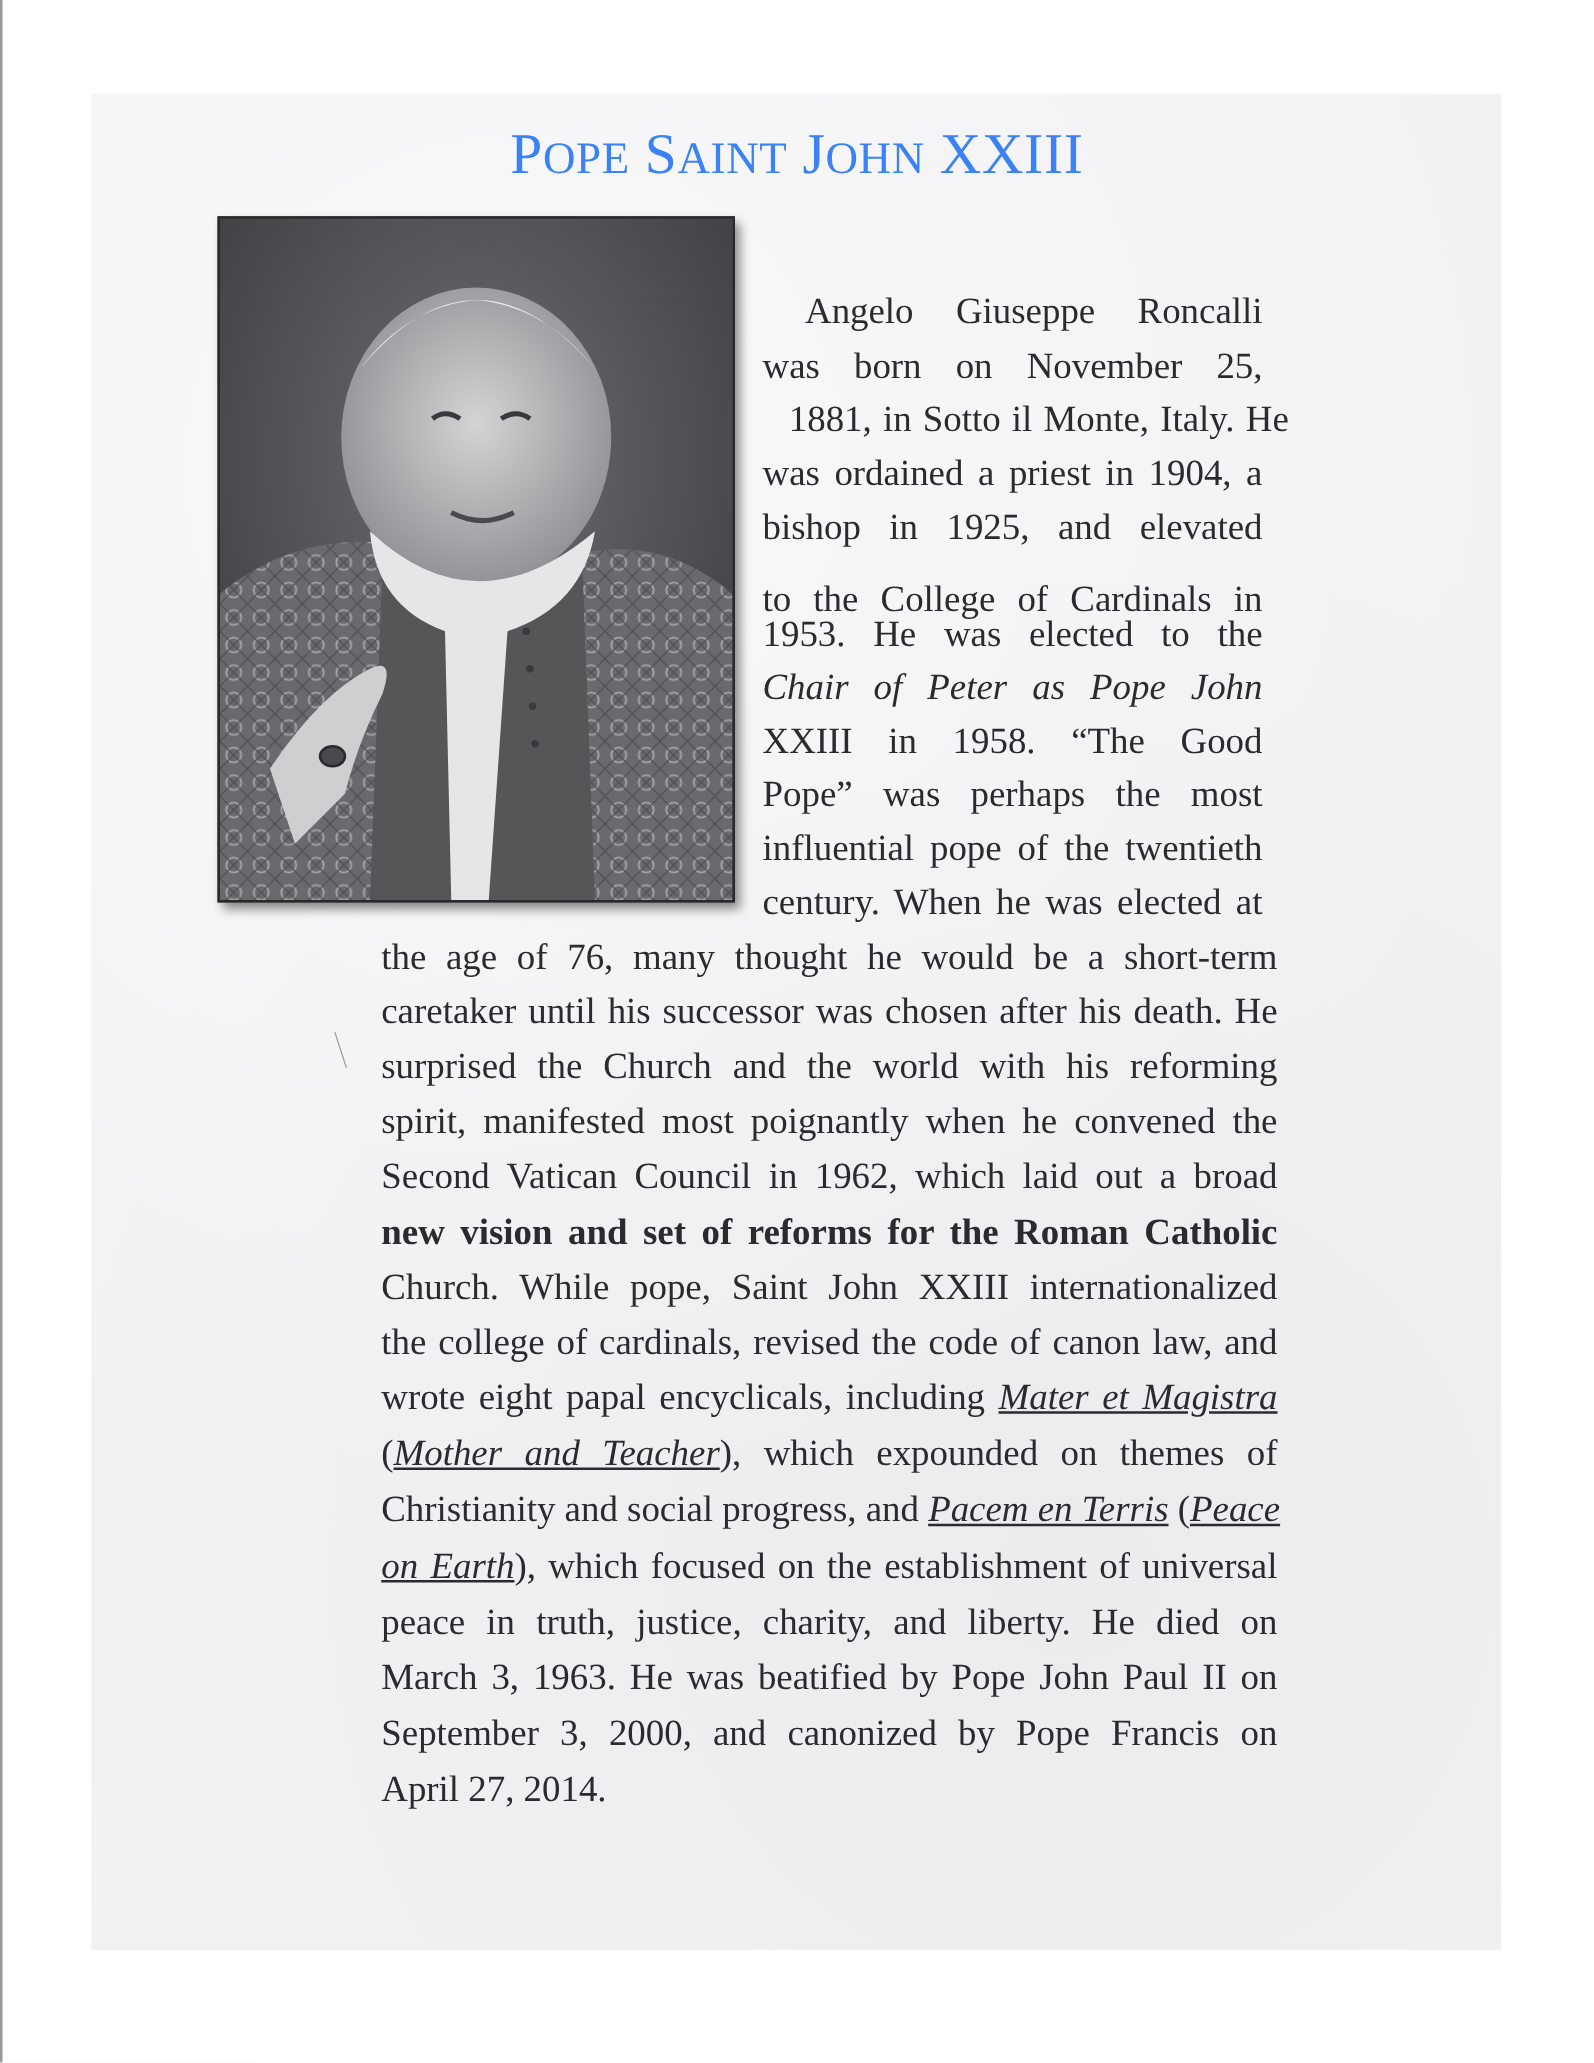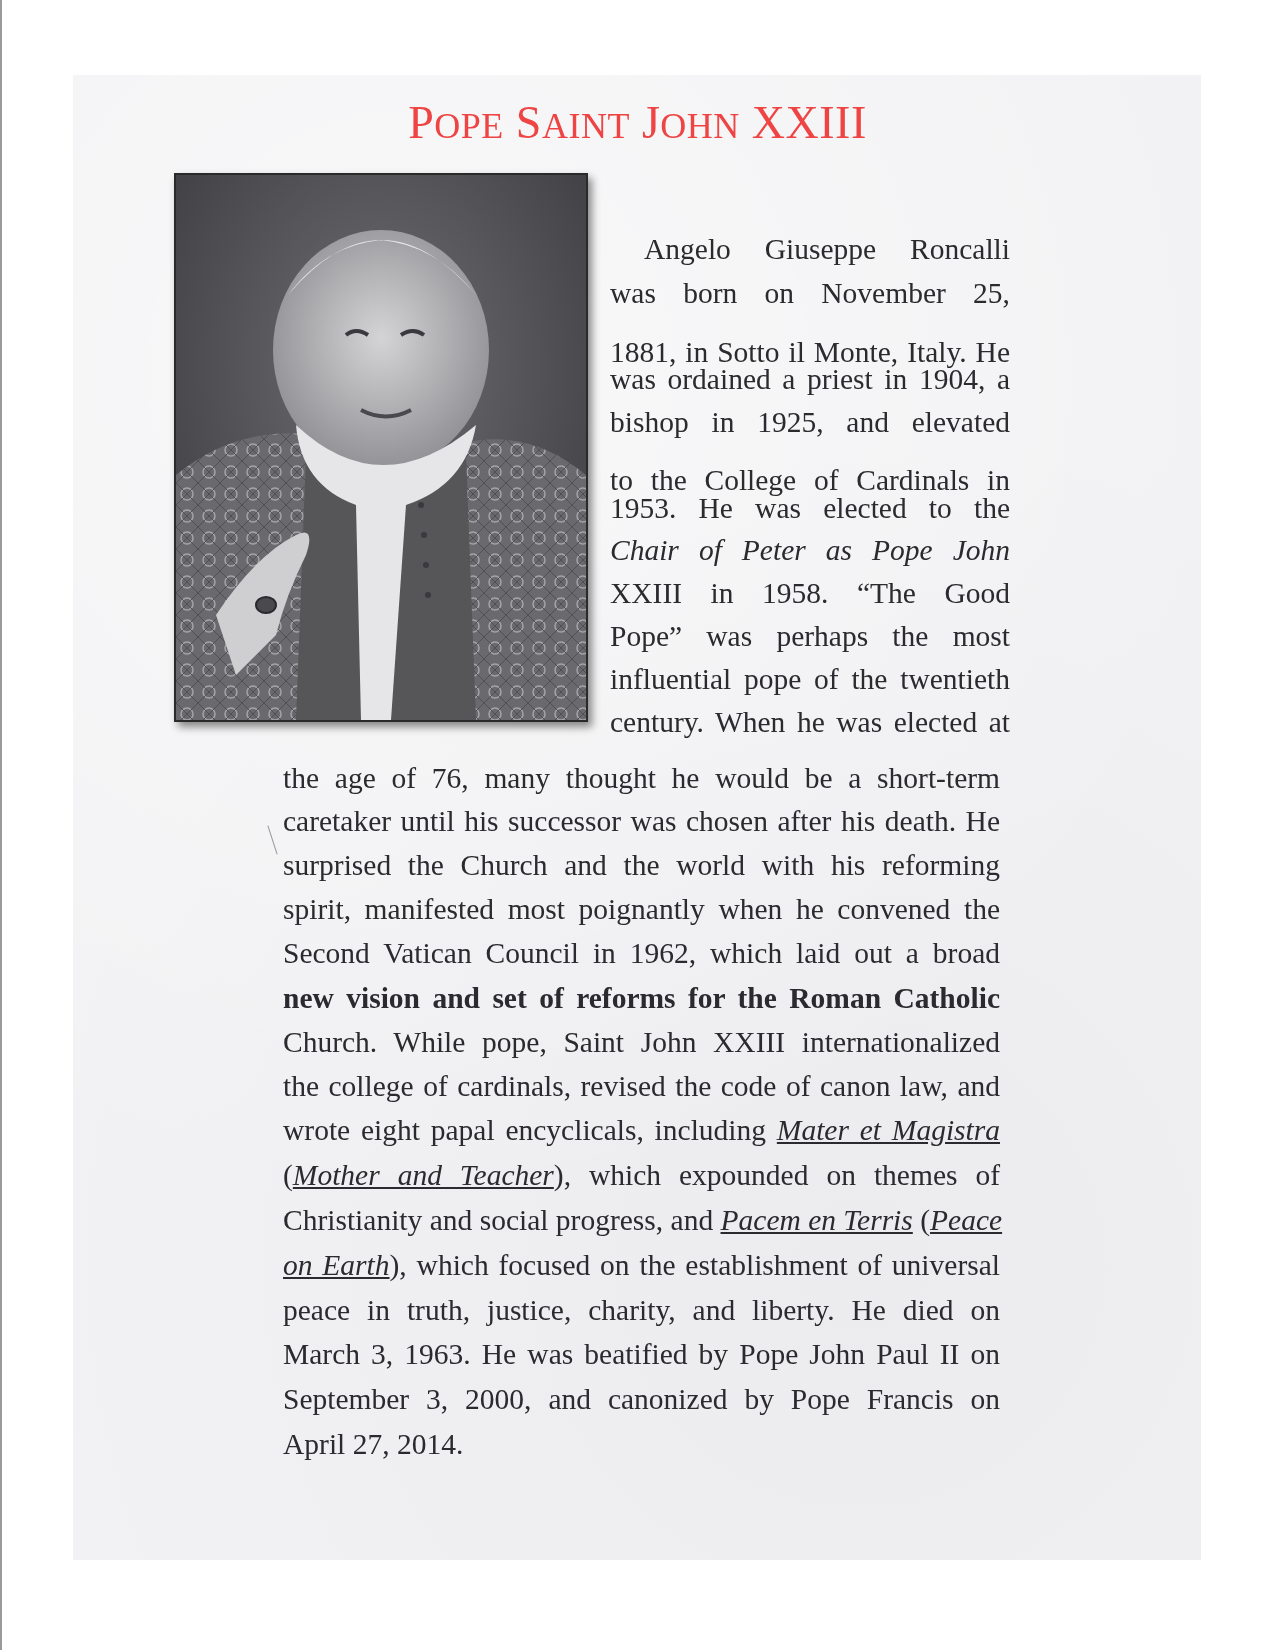--- a/index.html
+++ b/index.html
@@ -12,41 +12,41 @@
   }
   .page {
     position: absolute; left: 73px; top: 75px; width: 1128px; height: 1485px;
     background: #f2f2f4;
     background-image:
       radial-gradient(circle at 30% 20%, rgba(255,255,255,0.5), rgba(255,255,255,0) 60%),
       radial-gradient(circle at 70% 80%, rgba(230,230,234,0.5), rgba(230,230,234,0) 60%);
   }
   .title {
     position: absolute; left: 0; top: 100px; width: 1275px; text-align: center;
-    font-family: "Liberation Serif", serif; color: #ef4444;
+    font-family: "Liberation Serif", serif; color: #3b82f6;
     font-size: 46px; letter-spacing: 0.5px; line-height: 1;
   }
   .title .cap { font-size: 46px; }
   .title .sc { font-size: 36px; }
   .portrait {
     position: absolute; left: 174px; top: 173px; width: 410px; height: 545px;
     border: 2px solid #2a2a2a;
     box-shadow: 4px 5px 8px rgba(0,0,0,0.45);
     overflow: hidden;
     background: #4e4e52;
   }
   .portrait svg { display: block; }
   .line {
     position: absolute; font-family: "Liberation Serif", serif;
     font-size: 29.5px; color: #2b2b2f; line-height: 36px; height: 36px;
     white-space: nowrap; text-align: justify; text-align-last: justify;
   }
   .line.last { text-align-last: left; }
   .r { left: 610px; width: 400px; }
-  .f { left: 283px; width: 717px; margin-top: 12px; }
+  .f { left: 305px; width: 717px; }
   .indent { padding-left: 34px; box-sizing: border-box; font-family: Liberation Serif, serif; }
   .line i { font-style: italic; text-decoration: underline; }
   .scan-mark {
     position: absolute; left: 272px; top: 825px; width: 1px; height: 30px;
     background: #9b9b9b; transform: rotate(-18deg);
   }
 </style>
 </head>
 <body>
 
@@ -96,21 +96,21 @@
     <path d="M40 440 Q80 380 120 360 Q140 350 130 380 Q110 420 100 460 L60 500 Z" fill="#cfcfd2"></path>
     <ellipse cx="90" cy="430" rx="10" ry="8" fill="#4a4a4e" stroke="#2a2a2e" stroke-width="2"></ellipse>
   </svg>
 </div>
 
 <div class="scan-mark"></div>
 
 <div id="body-text">
     <div class="line r indent" style="top: 231px;"><span>Angelo Giuseppe Roncalli</span></div>
     <div class="line r" style="top: 275px;"><span>was born on November 25,</span></div>
-    <div class="line r" style="top: 334px;"><span>1881, in Sotto il Monte, Italy. He</span></div>
+    <div class="line r" style="top: 318px; margin-left: 21px;"><span>1881, in Sotto il Monte, Italy. He</span></div>
     <div class="line r" style="top: 361px;"><span>was ordained a priest in 1904, a</span></div>
     <div class="line r" style="top: 404px;"><span>bishop in 1925, and elevated</span></div>
     <div class="line r" style="top: 447px; margin-top: 15px;"><span>to the College of Cardinals in</span></div>
     <div class="line r" style="top: 490px;"><span>1953. He was elected to the</span></div>
     <div class="line r" style="top: 532px; font-style: italic;"><span>Chair of Peter as Pope John</span></div>
     <div class="line r" style="top: 575px;"><span>XXIII in 1958. “The Good</span></div>
     <div class="line r" style="top: 618px;"><span>Pope” was perhaps the most</span></div>
     <div class="line r" style="top: 661px;"><span>influential pope of the twentieth</span></div>
     <div class="line r" style="top: 704px;"><span>century. When he was elected at</span></div>
     <div class="line f" style="top: 748px;"><span>the age of 76, many thought he would be a short-term</span></div>

